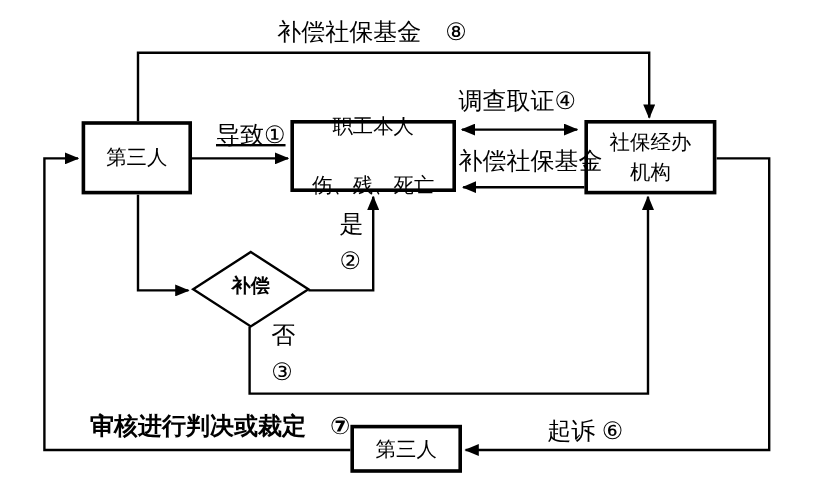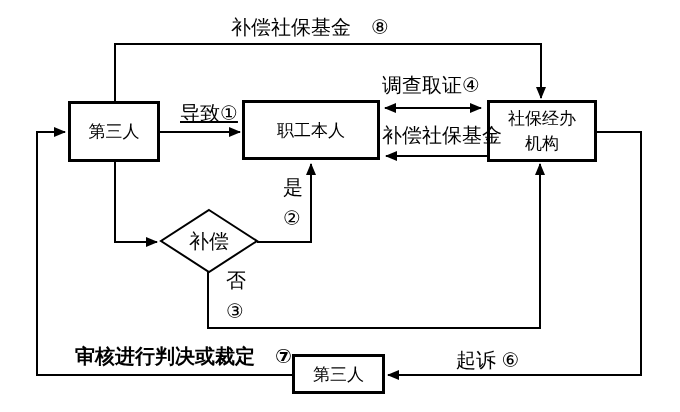--- a/index.html
+++ b/index.html
@@ -38,21 +38,22 @@
   }
   .node-third-top    { left: 68px;  top: 101px; width: 92px;  height: 61px; border-width: 3px; }
   .node-employee     { left: 242px; top: 100px; width: 138px; height: 60px; border-width: 3px; gap: 24px; }
   .node-agency       { left: 487px; top: 100px; width: 110px; height: 62px; border-width: 3px; }
   .node-third-bottom { left: 292px; top: 354px; width: 93px;  height: 40px; border-width: 3px; }
   .diamond-label {
     position: absolute;
     left: 161px; top: 228px;
     width: 96px;
     text-align: center;
-    font-size: 20px;
+    font-size: 16px;
+    font-weight: bold;
   }
   .edge-label {
     position: absolute;
     font-size: 20px;
     white-space: pre;
     line-height: 18px;
   }
   .lbl-compensate { left: 231px; top: 18px;  }
   .lbl-cause      { left: 180px; top: 104px; text-decoration: underline; }
   .lbl-invest     { left: 382px; top: 76px; text-align: center;  }
@@ -96,20 +97,21 @@
 
     <polygon points="209,210 257,241 209,272 161,241" fill="#ffffff" stroke="#000000" stroke-width="2"></polygon>
   </svg>
 
   <div class="node node-third-top">
     <span>第三人</span>
   </div>
 
   <div class="node node-employee">
     <span>职工本人</span>
+    <span>伤、残、死亡</span>
   </div>
 
   <div class="node node-agency">
     <span>社保经办</span>
     <span>机构</span>
   </div>
 
   <div class="node node-third-bottom">
     <span>第三人</span>
   </div>

